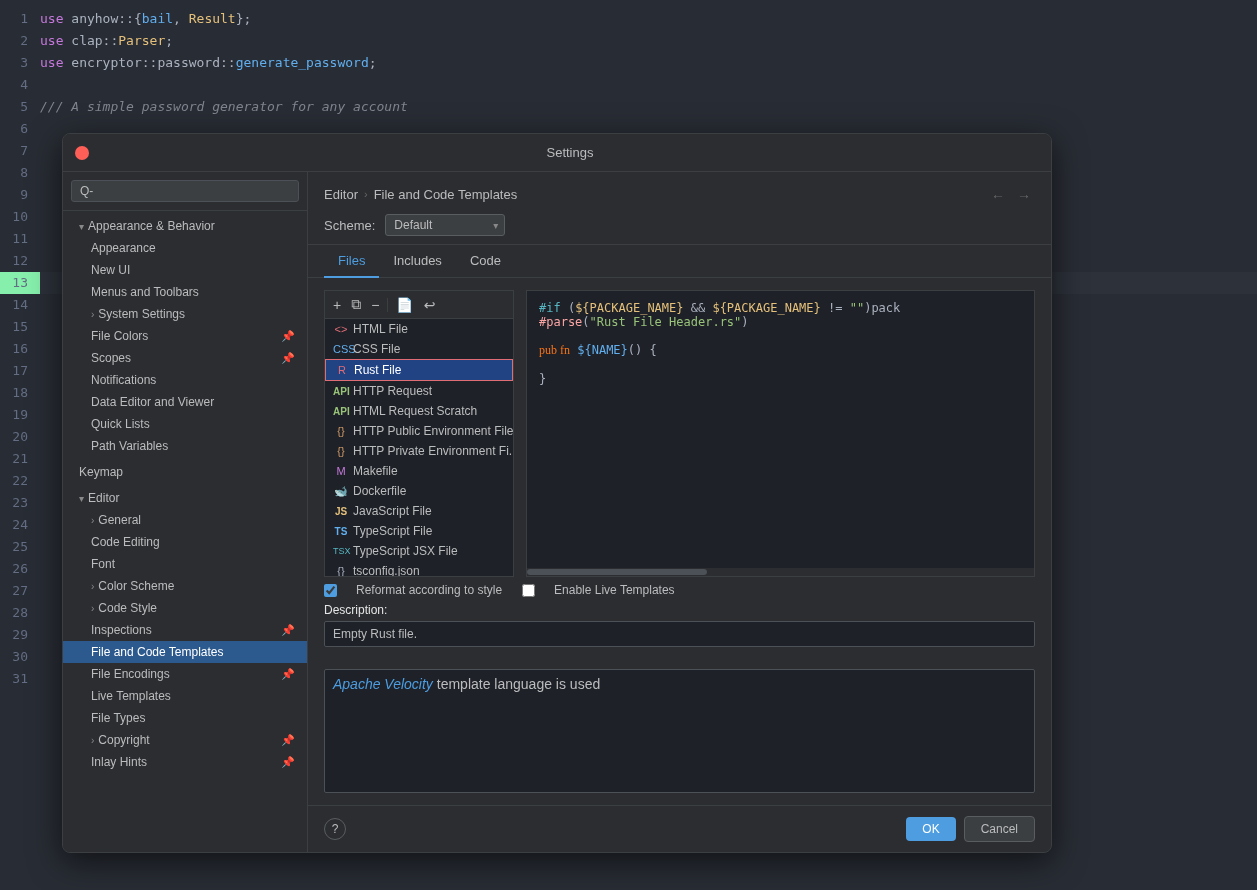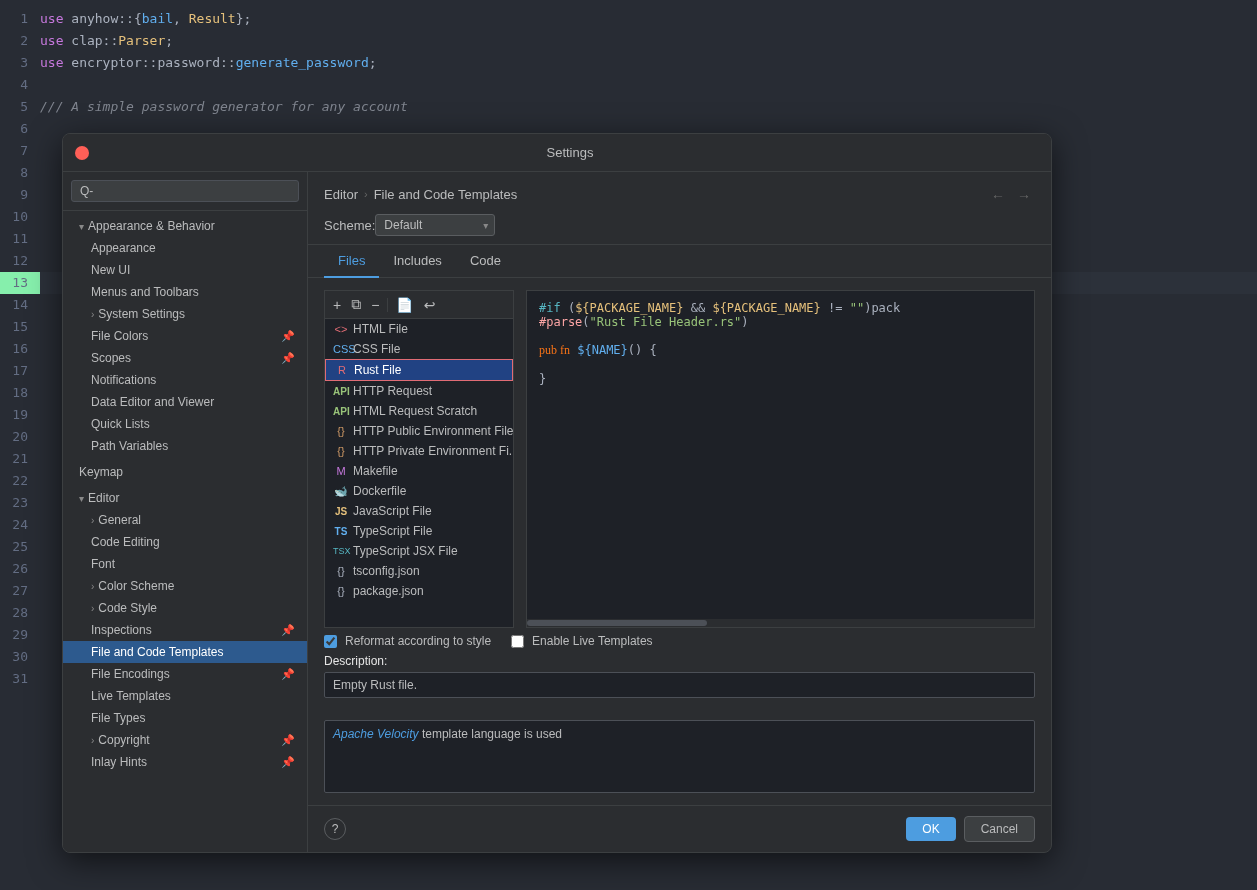--- a/index.html
+++ b/index.html
@@ -208,20 +208,21 @@
       border: none;
       color: #666;
       cursor: pointer;
       font-size: 14px;
       padding: 2px 4px;
     }
 
     .scheme-row {
       display: flex;
       align-items: center;
+      gap: 10px;
     }
 
     .scheme-label {
       color: #bbbcbd;
       font-size: 13px;
     }
 
     .scheme-select {
       background: #3c3f41;
       border: 1px solid #5a5d60;
@@ -405,21 +406,21 @@
       display: flex;
       align-items: center;
       gap: 20px;
       padding: 6px 0;
       flex-shrink: 0;
     }
 
     .checkbox-label {
       display: flex;
       align-items: flex-end;
-      gap: 8px;
+      gap: 19px;
       color: #bbbcbd;
       font-size: 12px;
       cursor: pointer;
     }
 
     .checkbox-input {
       width: 13px;
       height: 13px;
       cursor: pointer;
       accent-color: #4d9de0;
@@ -443,27 +444,27 @@
       border-radius: 2px;
       color: #bbbcbd;
       padding: 5px 8px;
       font-size: 12px;
       outline: none;
       margin-bottom: 22px;
     }
 
     .desc-text {
       width: 100%;
-      height: 73px;
+      height: 124px;
       background: #1e2127;
       border: 1px solid #4c5057;
       border-radius: 2px;
       padding: 6px 8px;
       color: #bbbcbd;
-      font-size: 12px;
+      font-size: 14px;
     }
 
     .velocity-text {
       color: #4d9de0;
       font-style: italic;
     }
 
     
     .dialog-footer {
       padding: 10px 16px;

